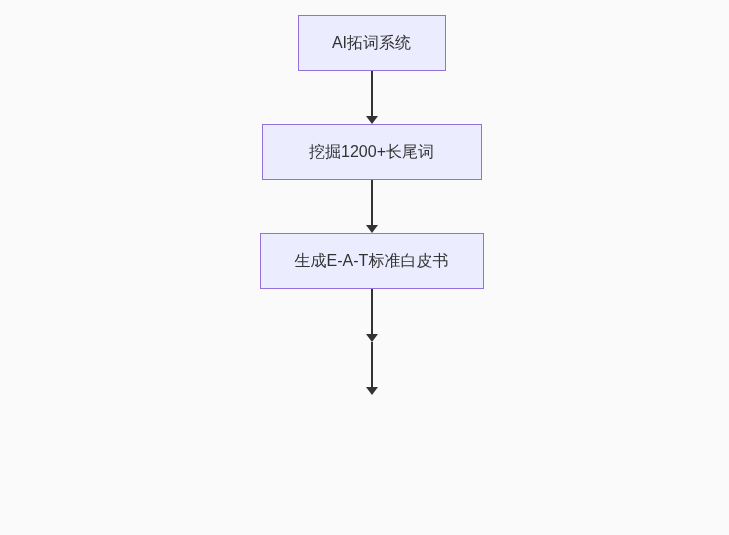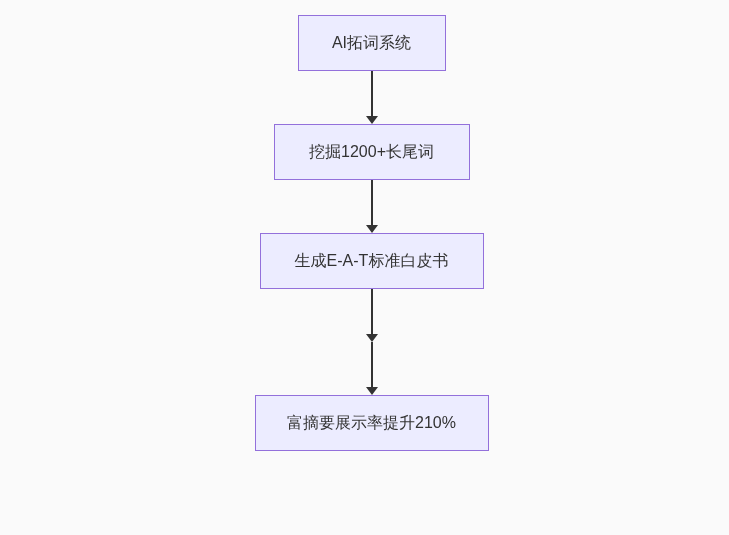--- a/index.html
+++ b/index.html
@@ -32,21 +32,21 @@
     background: #ECECFF;
     border: 1px solid #9370DB;
     display: flex;
     align-items: center;
     justify-content: center;
     color: #333333;
     font-size: 16px;
     white-space: nowrap;
   }
   .node-1 { width: 148px; }
-  .node-2 { width: 196px; }
+  .node-2 { width: 220px; }
   .node-3 { width: 224px; justify-content: center; }
   .node-4 { width: 214px; }
   .node-5 { width: 234px; }
   .edge {
     height: 53px;
     display: flex;
     flex-direction: column;
     align-items: center;
   }
   .edge-line {
@@ -94,18 +94,15 @@
       <div class="edge-line"></div>
       <div class="edge-head"></div>
     </div>
 
 
     <div class="edge">
       <div class="edge-line"></div>
       <div class="edge-head"></div>
     </div>
 
-    <div class="node node-5">
-      <span>富摘要展示率提升210%</span>
-    </div>
 
   </div>
 </div>
 
 </body></html>

